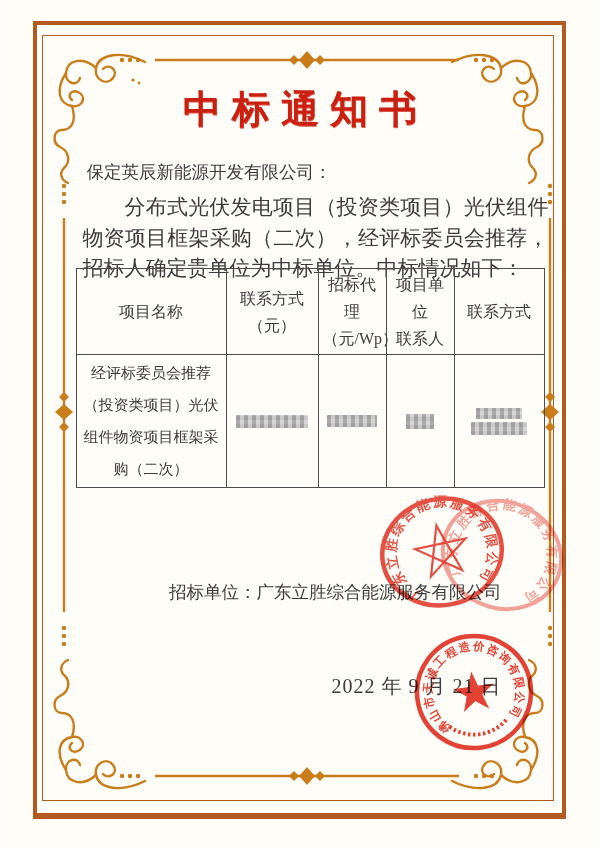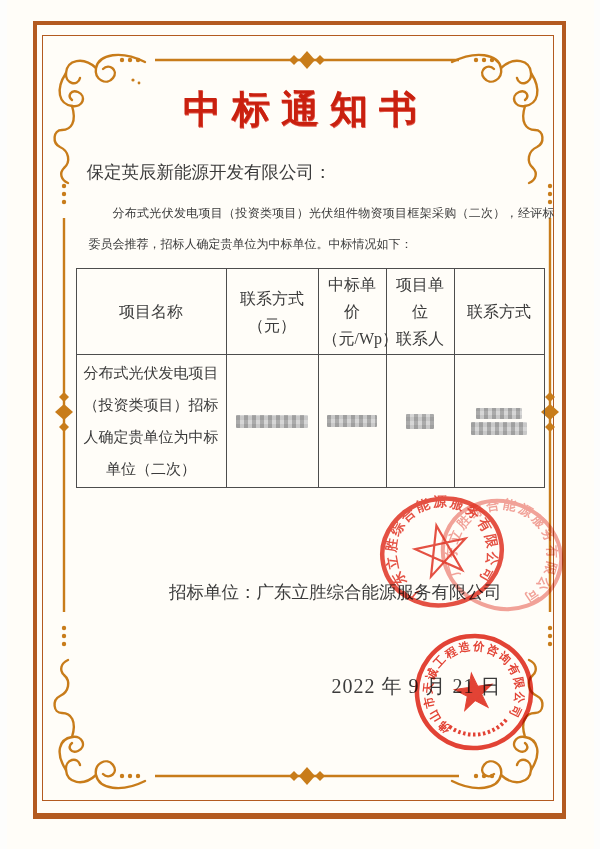--- a/index.html
+++ b/index.html
@@ -32,22 +32,22 @@
   .rule-v.right{left:533px;}
   
   .doc-title{
     position:absolute;left:0;top:84px;width:100%;margin:0;
     text-align:center;font-size:38px;font-weight:900;color:#c9200f;
     letter-spacing:11px;text-indent:11px;
     text-shadow:0.5px 0.5px 0 #e0574a;
   }
   .addressee{position:absolute;left:72px;top:152px;font-size:17.5px;margin:8px;}
   .para{
-    position:absolute;left:68px;width:466px;margin:14px;
-    font-size:12px;line-height:30.5px;text-align:justify;text-indent:2em;
+    position:absolute;left:68px;width:466px;margin:8px;
+    font-size:21px;line-height:30.5px;text-align:justify;text-indent:2em;
   }
   .para.p1{top:184px;}
   .para.p2{top:477px;}
   
   table.bid{
     position:absolute;left:69px;top:268px;width:468px;
     border-collapse:collapse;table-layout:fixed;
   }
   table.bid th,table.bid td{
     border:1px solid #4d4d4d;font-weight:normal;
@@ -205,34 +205,34 @@
     <tbody>
         <tr>
       <th>
         <span>项目名称</span>
       </th>
       <th>
         <div>联系方式</div>
         <div>（元）</div>
       </th>
       <th>
-        <div>中标单价</div>
+        <div>招标代理</div>
         <div>（元/Wp）</div>
       </th>
       <th>
         <div>项目单位</div>
         <div>联系人</div>
       </th>
       <th>
         <span>联系方式</span>
       </th>
     </tr>
     <tr>
       <td>
-        <div class="proj-name">分布式光伏发电项目（投资类项目）招标人确定贵单位为中标单位（二次）</div>
+        <div class="proj-name">经评标委员会推荐（投资类项目）光伏组件物资项目框架采购（二次）</div>
       </td>
       <td>
         <div class="redact r-price"></div>
       </td>
       <td>
         <div class="redact r-unit"></div>
       </td>
       <td>
         <div class="redact r-contact"></div>
       </td>

